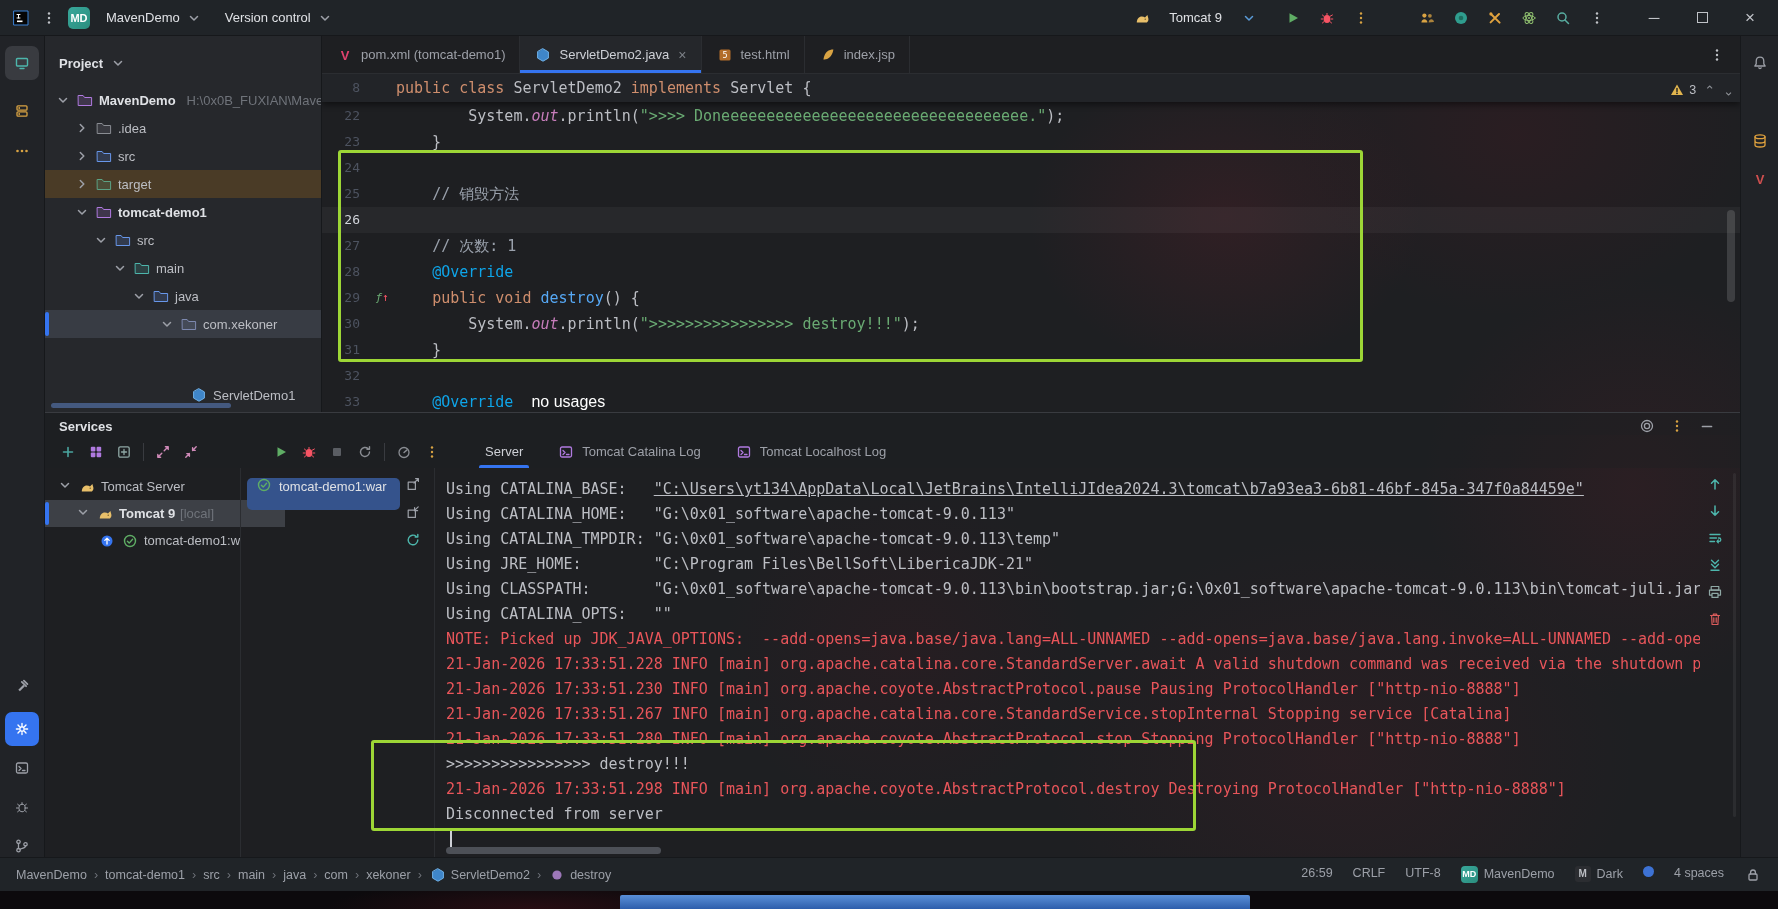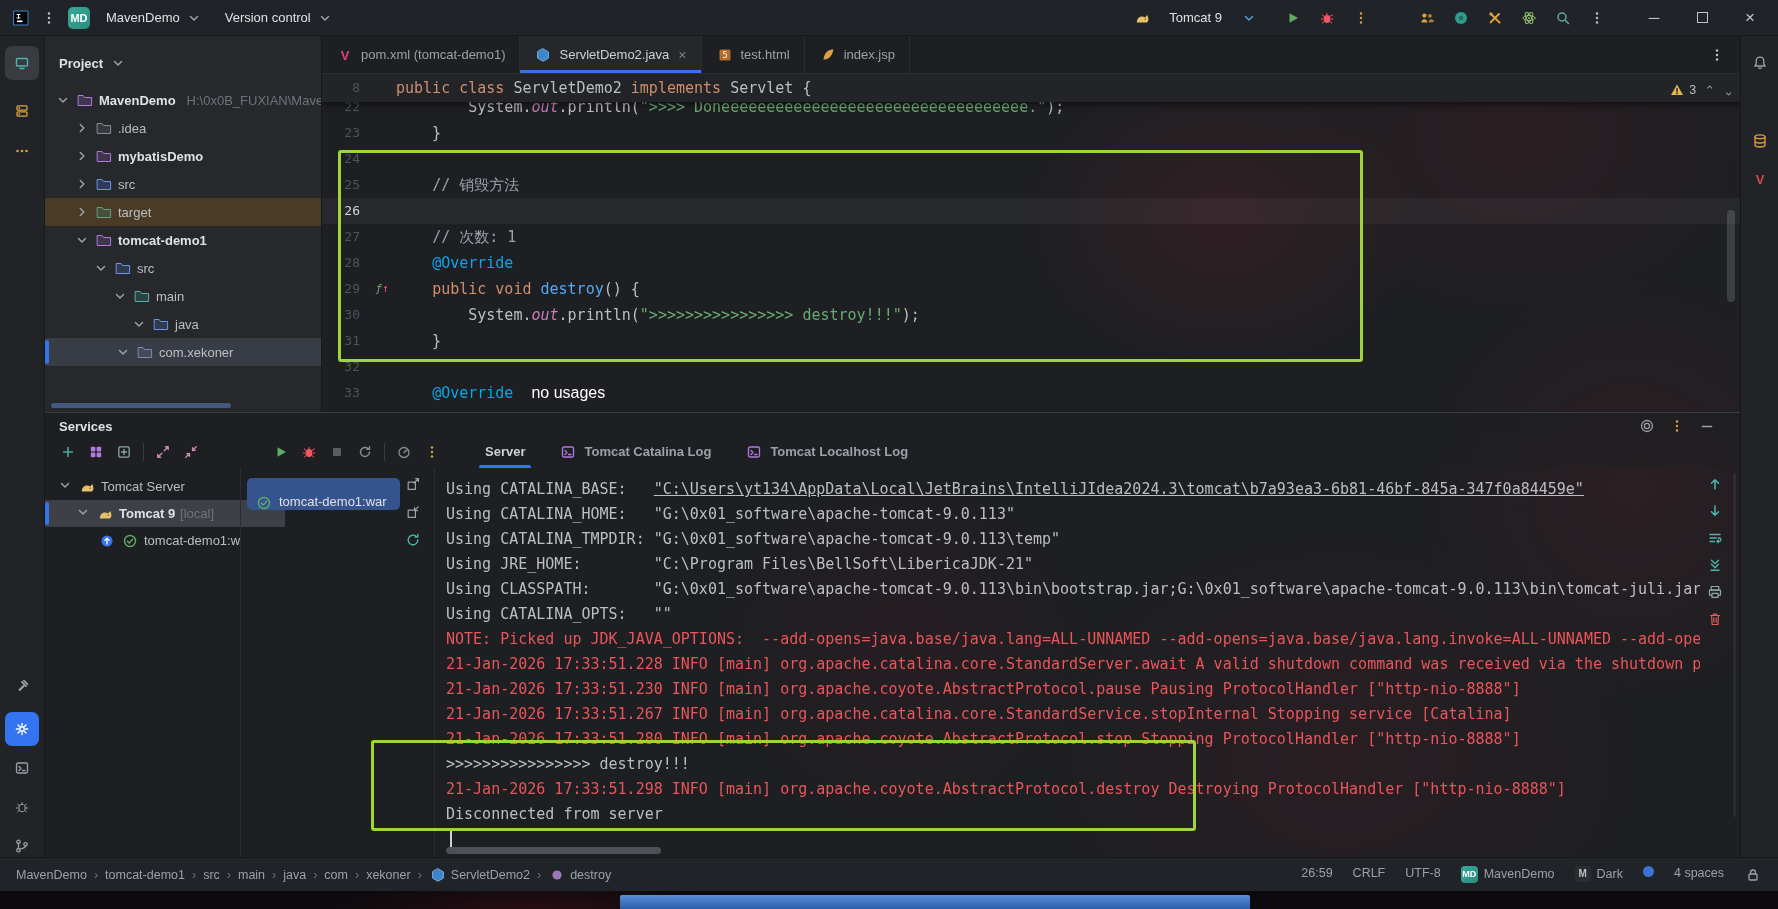--- a/index.html
+++ b/index.html
@@ -57,21 +57,21 @@
   .pscroll { position:absolute; left:6px; top:367px; width:180px; height:5px; background:#44597f; border-radius:3px; }
 
   
   .tabbar { position:absolute; left:322px; top:36px; width:1418px; height:38px; background:#1e1f22;
             border-bottom:1px solid #2b2d31; display:flex; align-items:stretch; z-index:4; font-size:13px; color:#9da0a8; }
   .tab { display:flex; align-items:center; gap:7px; padding:0 14px; border-right:1px solid #2b2d31; }
   .tab.active { color:#ced0d6; background:#25272b; box-shadow:inset 0 -3px 0 #3574f0; }
   .tab .x { color:#7d8188; font-size:14px; margin-left:2px; }
   .tab-corner { margin-left:auto; display:flex; align-items:center; padding-right:14px; }
 
-  .code-wrap { position:absolute; left:322px; top:66px; width:1418px; height:338px; z-index:1; overflow:hidden; }
+  .code-wrap { position:absolute; left:322px; top:75px; width:1418px; height:338px; z-index:1; overflow:hidden; }
   .crow { height:26px; display:flex; align-items:center; font:15px/26px "DejaVu Sans Mono", monospace; white-space:pre; position:relative; }
   .crow.cur { background:rgba(255,255,255,.045); }
   .crow .ln { width:46px; text-align:right; padding-right:8px; color:#4d5360; font-size:13px; flex:none; }
   .crow.cur .ln { color:#d1d4da; }
   .crow .gut { width:28px; flex:none; display:flex; align-items:center; justify-content:center; font-size:11px; }
   .sticky { position:absolute; left:322px; top:74px; width:1418px; height:28px; background:#222428;
             box-shadow:0 3px 6px rgba(0,0,0,.45); z-index:3; }
   .sticky .crow { height:28px; line-height:28px; }
   .tk-kw{color:#cf8e6d} .tk-pl{color:#bcbec4} .tk-str{color:#6aab73} .tk-cmt{color:#9aa1ac}
   .tk-ann{color:#0ea5e9} .tk-mth{color:#56a8f5} .tk-fld{color:#c77dbb; font-style:italic}
@@ -83,35 +83,35 @@
   .insp { position:absolute; left:1642px; top:79px; width:96px; height:22px; z-index:4; display:flex; align-items:center;
           gap:8px; color:#bcbec4; font-size:12.5px; justify-content:flex-end; padding-right:4px;}
   .insp .arr { color:#8a8d93; font-size:13px; }
   .vscroll { position:absolute; left:1727px; top:210px; width:8px; height:92px; background:rgba(255,255,255,.14); border-radius:4px; z-index:4; }
 
   
   .services { position:absolute; left:45px; top:412px; width:1695px; height:445px; border-top:1px solid #393b40;
               z-index:2; color:#bcbec4; font-size:13px; }
   .sv-hdr { height:22px; display:flex; align-items:center; padding:4px 24px 0 14px; color:#dfe1e5; font-weight:bold; background:rgba(30,31,34,.55);}
   .sv-hdr .hicons { margin-left:auto; display:flex; gap:12px; align-items:center; }
-  .sv-toolbar { height:33px; display:flex; align-items:center; padding-left:14px; gap:10px; background:rgba(30,31,34,.35); position:relative;font-weight:bold;}
+  .sv-toolbar { height:33px; display:flex; align-items:center; padding-left:14px; gap:10px; background:rgba(30,31,34,.35); position:relative;}
   .sv-toolbar .sep { width:1px; height:18px; background:#393b40; }
   .sv-tabs { display:flex; align-items:center; gap:34px; margin-left:34px; height:100%; }
   .sv-tab { display:flex; align-items:center; gap:7px; height:100%; position:relative; color:#9da0a8; }
   .sv-tab.active { color:#ced0d6; }
   .sv-tab.active::after { content:""; position:absolute; left:-6px; right:-6px; bottom:0; height:3px; background:#3574f0; border-radius:2px 2px 0 0; }
 
   .sv-tree { position:absolute; left:0; top:60px; width:240px; bottom:0; }
   .svrow { position:relative; height:27px; display:flex; align-items:center; gap:5px; padding-left:12px; white-space:nowrap; overflow:hidden;}
   .svrow .b { font-weight:bold; color:#dfe1e5; }
   .svrow .sfx { color:#6f737a; }
   .svrow.sel { background:#3d4046; }
   .svrow.sel::before { content:""; position:absolute; left:0; top:2px; bottom:2px; width:4px; background:#3574f0; border-radius:2px; }
   .war-item { position:absolute; left:202px; top:65px; width:153px; height:26px; background:#35538c; border-radius:5px;
-              display:flex; align-items:flex-start; gap:6px; padding:16px 8px; color:#dfe1e5; white-space:nowrap; }
+              display:flex; align-items:flex-end; gap:6px; padding:16px 8px; color:#dfe1e5; white-space:nowrap; }
   .deploy-col { position:absolute; left:359px; top:62px; display:flex; flex-direction:column; gap:10px; }
   .sv-div { position:absolute; top:55px; bottom:0; width:1px; background:#2b2d31; }
 
   .console { position:absolute; left:401px; top:64px; width:1254px; height:352px; overflow:hidden; z-index:1; }
   .cline { height:25px; font:15px/25px "DejaVu Sans Mono", monospace; white-space:pre; }
   .cp-std{color:#bcbec4} .cp-err{color:#e8555a} .cp-link{color:#bcbec4; text-decoration:underline;}
   .caret { position:absolute; left:405px; top:418px; width:2px; height:19px; background:#ced0d6; }
   .con-tools { position:absolute; left:1661px; top:62px; display:flex; flex-direction:column; gap:9px; align-items:center; }
   .hscroll { position:absolute; left:401px; top:434px; width:215px; height:7px; background:#4d5057; border-radius:4px; }
   .sv-vtrack { position:absolute; right:4px; top:60px; bottom:40px; width:3px; background:rgba(255,255,255,.06); border-radius:2px;}
@@ -395,54 +395,41 @@
             <span class="lbl">.idea</span>
           </div>
           <div class="prow" style="padding-left: 29px;">
             <span class="chev">
               <svg width="16" height="16" viewBox="0 0 16 16" fill="none" stroke-linecap="round" stroke-linejoin="round">
                 <path d="M6.3 4.5 9.8 8l-3.5 3.5" stroke="#9da0a8" stroke-width="1.5"></path>
               </svg>
             </span>
             <span class="ic">
               <svg width="16" height="16" viewBox="0 0 16 16" fill="none" stroke-linecap="round" stroke-linejoin="round">
-                <path d="M1.5 3.5h4.6l1.5 2h7v8h-13z" fill="#b07ae02e" stroke="#b07ae0"></path>
-              </svg>
-            </span>
-            <span class="lbl b">mybatisDemo</span>
+                <path d="M1.5 3.5h4.6l1.5 2h7v8h-13z" fill="#6897ea2e" stroke="#6897ea"></path>
+              </svg>
+            </span>
+            <span class="lbl">src</span>
+          </div>
+          <div class="prow excl" style="padding-left: 29px;">
+            <span class="chev">
+              <svg width="16" height="16" viewBox="0 0 16 16" fill="none" stroke-linecap="round" stroke-linejoin="round">
+                <path d="M6.3 4.5 9.8 8l-3.5 3.5" stroke="#9da0a8" stroke-width="1.5"></path>
+              </svg>
+            </span>
+            <span class="ic">
+              <svg width="16" height="16" viewBox="0 0 16 16" fill="none" stroke-linecap="round" stroke-linejoin="round">
+                <path d="M1.5 3.5h4.6l1.5 2h7v8h-13z" fill="#5ba3852e" stroke="#5ba385"></path>
+              </svg>
+            </span>
+            <span class="lbl">target</span>
           </div>
           <div class="prow" style="padding-left: 29px;">
             <span class="chev">
               <svg width="16" height="16" viewBox="0 0 16 16" fill="none" stroke-linecap="round" stroke-linejoin="round">
-                <path d="M6.3 4.5 9.8 8l-3.5 3.5" stroke="#9da0a8" stroke-width="1.5"></path>
-              </svg>
-            </span>
-            <span class="ic">
-              <svg width="16" height="16" viewBox="0 0 16 16" fill="none" stroke-linecap="round" stroke-linejoin="round">
-                <path d="M1.5 3.5h4.6l1.5 2h7v8h-13z" fill="#6897ea2e" stroke="#6897ea"></path>
-              </svg>
-            </span>
-            <span class="lbl">src</span>
-          </div>
-          <div class="prow excl" style="padding-left: 29px;">
-            <span class="chev">
-              <svg width="16" height="16" viewBox="0 0 16 16" fill="none" stroke-linecap="round" stroke-linejoin="round">
-                <path d="M6.3 4.5 9.8 8l-3.5 3.5" stroke="#9da0a8" stroke-width="1.5"></path>
-              </svg>
-            </span>
-            <span class="ic">
-              <svg width="16" height="16" viewBox="0 0 16 16" fill="none" stroke-linecap="round" stroke-linejoin="round">
-                <path d="M1.5 3.5h4.6l1.5 2h7v8h-13z" fill="#5ba3852e" stroke="#5ba385"></path>
-              </svg>
-            </span>
-            <span class="lbl">target</span>
-          </div>
-          <div class="prow" style="padding-left: 29px;">
-            <span class="chev">
-              <svg width="16" height="16" viewBox="0 0 16 16" fill="none" stroke-linecap="round" stroke-linejoin="round">
                 <path d="M4.5 6.5 8 10l3.5-3.5" stroke="#9da0a8" stroke-width="1.5"></path>
               </svg>
             </span>
             <span class="ic">
               <svg width="16" height="16" viewBox="0 0 16 16" fill="none" stroke-linecap="round" stroke-linejoin="round">
                 <path d="M1.5 3.5h4.6l1.5 2h7v8h-13z" fill="#b07ae02e" stroke="#b07ae0"></path>
               </svg>
             </span>
             <span class="lbl b">tomcat-demo1</span>
           </div>
@@ -478,21 +465,21 @@
                 <path d="M4.5 6.5 8 10l3.5-3.5" stroke="#9da0a8" stroke-width="1.5"></path>
               </svg>
             </span>
             <span class="ic">
               <svg width="16" height="16" viewBox="0 0 16 16" fill="none" stroke-linecap="round" stroke-linejoin="round">
                 <path d="M1.5 3.5h4.6l1.5 2h7v8h-13z" fill="#6897ea2e" stroke="#6897ea"></path>
               </svg>
             </span>
             <span class="lbl">java</span>
           </div>
-          <div class="prow sel" style="padding-left: 70px;">
+          <div class="prow sel" style="padding-left: 114px;">
             <span class="chev">
               <svg width="16" height="16" viewBox="0 0 16 16" fill="none" stroke-linecap="round" stroke-linejoin="round">
                 <path d="M4.5 6.5 8 10l3.5-3.5" stroke="#9da0a8" stroke-width="1.5"></path>
               </svg>
             </span>
             <span class="ic">
               <svg width="16" height="16" viewBox="0 0 16 16" fill="none" stroke-linecap="round" stroke-linejoin="round">
                 <path d="M1.5 3.5h4.6l1.5 2h7v8h-13z" fill="#7d89b02e" stroke="#7d89b0"></path>
               </svg>
             </span>

